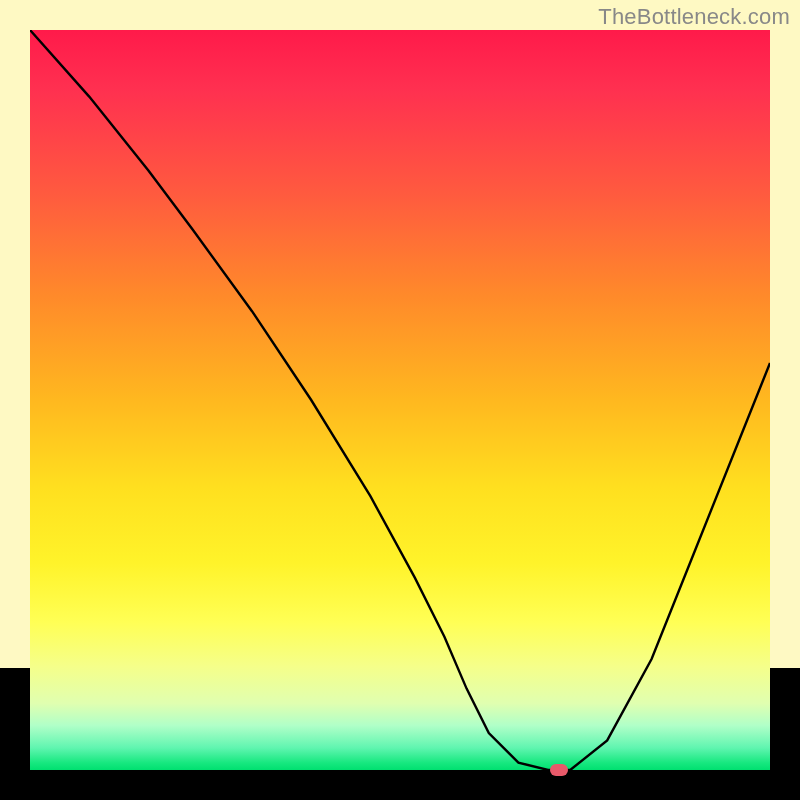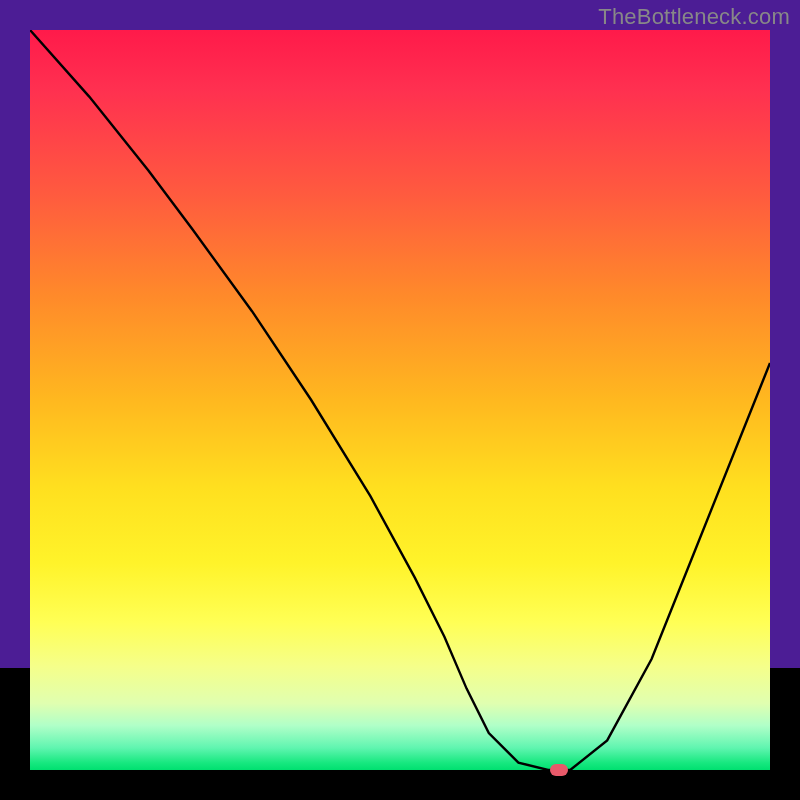--- a/index.html
+++ b/index.html
@@ -7,21 +7,21 @@
     padding: 0;
     width: 800px;
     height: 800px;
     background: #000;
     overflow: hidden;
   }
   .container {
     position: relative;
     width: 800px;
     height: 668px;
-    background: #4c1d95;
+    background: #fef9c3;
   }
   .plot-area {
     position: absolute;
     left: 30px;
     top: 30px;
     width: 740px;
     height: 740px;
   }
   .gradient-bg {
     position: absolute;

